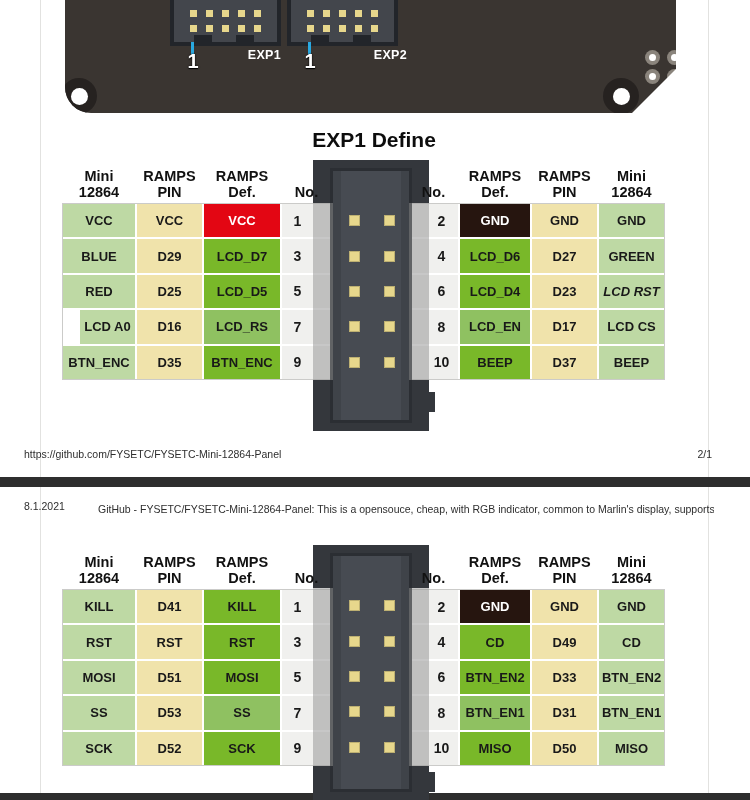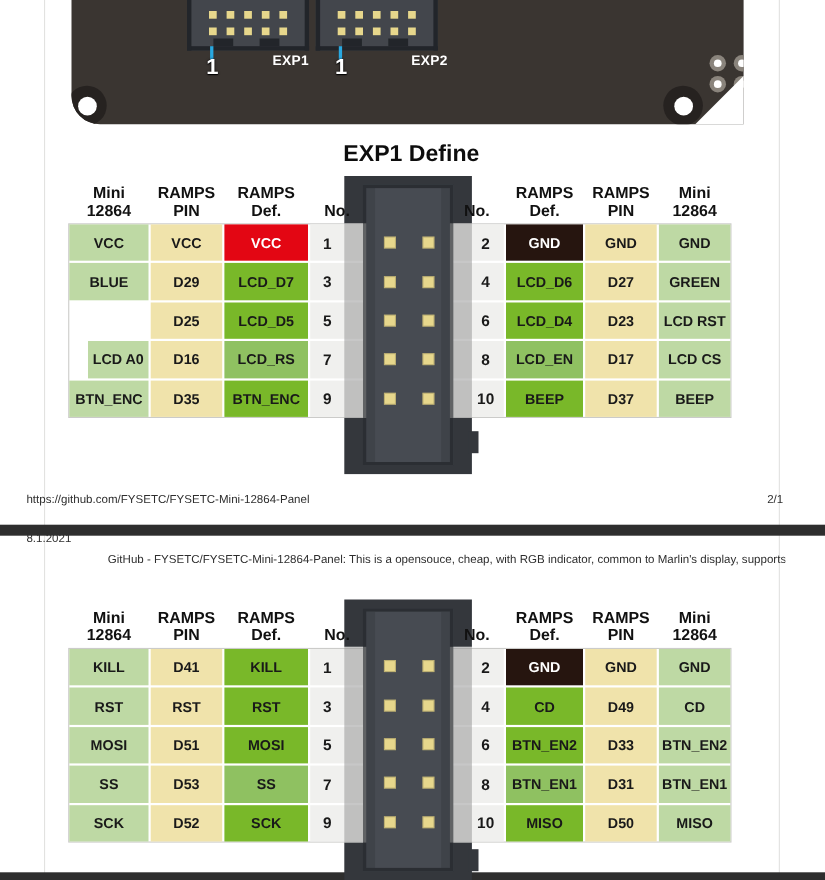--- a/index.html
+++ b/index.html
@@ -183,27 +183,28 @@
       <div class="cell c-tan" style="grid-area: 2 / 8;">GND</div>
       <div class="cell c-lg" style="grid-area: 2 / 9;">GND</div>
       <div class="cell c-lg" style="grid-area: 3 / 1;">BLUE</div>
       <div class="cell c-tan" style="grid-area: 3 / 2;">D29</div>
       <div class="cell c-g" style="grid-area: 3 / 3;">LCD_D7</div>
       <div class="cell c-no pr" style="grid-area: 3 / 4;">3</div>
       <div class="cell c-no pl" style="grid-area: 3 / 6;">4</div>
       <div class="cell c-g" style="grid-area: 3 / 7;">LCD_D6</div>
       <div class="cell c-tan" style="grid-area: 3 / 8;">D27</div>
       <div class="cell c-lg" style="grid-area: 3 / 9;">GREEN</div>
+      <div class="cell c-lg" style="grid-area: 4 / 1;">RED</div>
       <div class="cell c-tan" style="grid-area: 4 / 2;">D25</div>
       <div class="cell c-g" style="grid-area: 4 / 3;">LCD_D5</div>
       <div class="cell c-no pr" style="grid-area: 4 / 4;">5</div>
       <div class="cell c-no pl" style="grid-area: 4 / 6;">6</div>
       <div class="cell c-g" style="grid-area: 4 / 7;">LCD_D4</div>
       <div class="cell c-tan" style="grid-area: 4 / 8;">D23</div>
-      <div class="cell c-lg" style="grid-area: 4 / 9;">LCD RST</div>
+      <div class="cell c-lg" style="grid-area: 4 / 9; font-style: italic;">LCD RST</div>
       <div class="cell c-lg" style="grid-area: 5 / 1; margin-left: 17px;">LCD A0</div>
       <div class="cell c-tan" style="grid-area: 5 / 2;">D16</div>
       <div class="cell c-gm" style="grid-area: 5 / 3;">LCD_RS</div>
       <div class="cell c-no pr" style="grid-area: 5 / 4;">7</div>
       <div class="cell c-no pl" style="grid-area: 5 / 6;">8</div>
       <div class="cell c-gm" style="grid-area: 5 / 7;">LCD_EN</div>
       <div class="cell c-tan" style="grid-area: 5 / 8;">D17</div>
       <div class="cell c-lg" style="grid-area: 5 / 9;">LCD CS</div>
       <div class="cell c-lg" style="grid-area: 6 / 1;">BTN_ENC</div>
       <div class="cell c-tan" style="grid-area: 6 / 2;">D35</div>
@@ -230,21 +231,21 @@
       <div class="vpin" style="left: 36px; top: 161.4px;"></div>
       <div class="vpin" style="left: 71px; top: 161.4px;"></div>
       <div class="vpin" style="left: 36px; top: 196.8px;"></div>
       <div class="vpin" style="left: 71px; top: 196.8px;"></div>
     </div>
   <div class="small-text footer-url" style="left:24px;top:448px">https://github.com/FYSETC/FYSETC-Mini-12864-Panel</div>
   <div class="small-text" style="left:688px;top:448px;width:24px;text-align:right">2/1</div>
 
   <div class="band band1"></div>
 
-  <div class="small-text" style="left:24px;top:484px">8.1.2021</div>
+  <div class="small-text" style="left:24px;top:500px">8.1.2021</div>
   <div class="small-text" style="left:98px;top:503px;width:616px;overflow:hidden">GitHub - FYSETC/FYSETC-Mini-12864-Panel: This is a opensouce, cheap, with RGB indicator, common to Marlin's display, supports offlin…</div>
   <div class="tbl tbl2" id="table2">
     <div class="rows-border"></div>
   <div class="hcell" style="grid-area: 1 / 1;">Mini
 12864</div>
       <div class="hcell" style="grid-area: 1 / 2;">RAMPS
 PIN</div>
       <div class="hcell" style="grid-area: 1 / 3;">RAMPS
 Def.</div>
       <div class="hcell hno" style="grid-area: 1 / 4;">No.</div>

